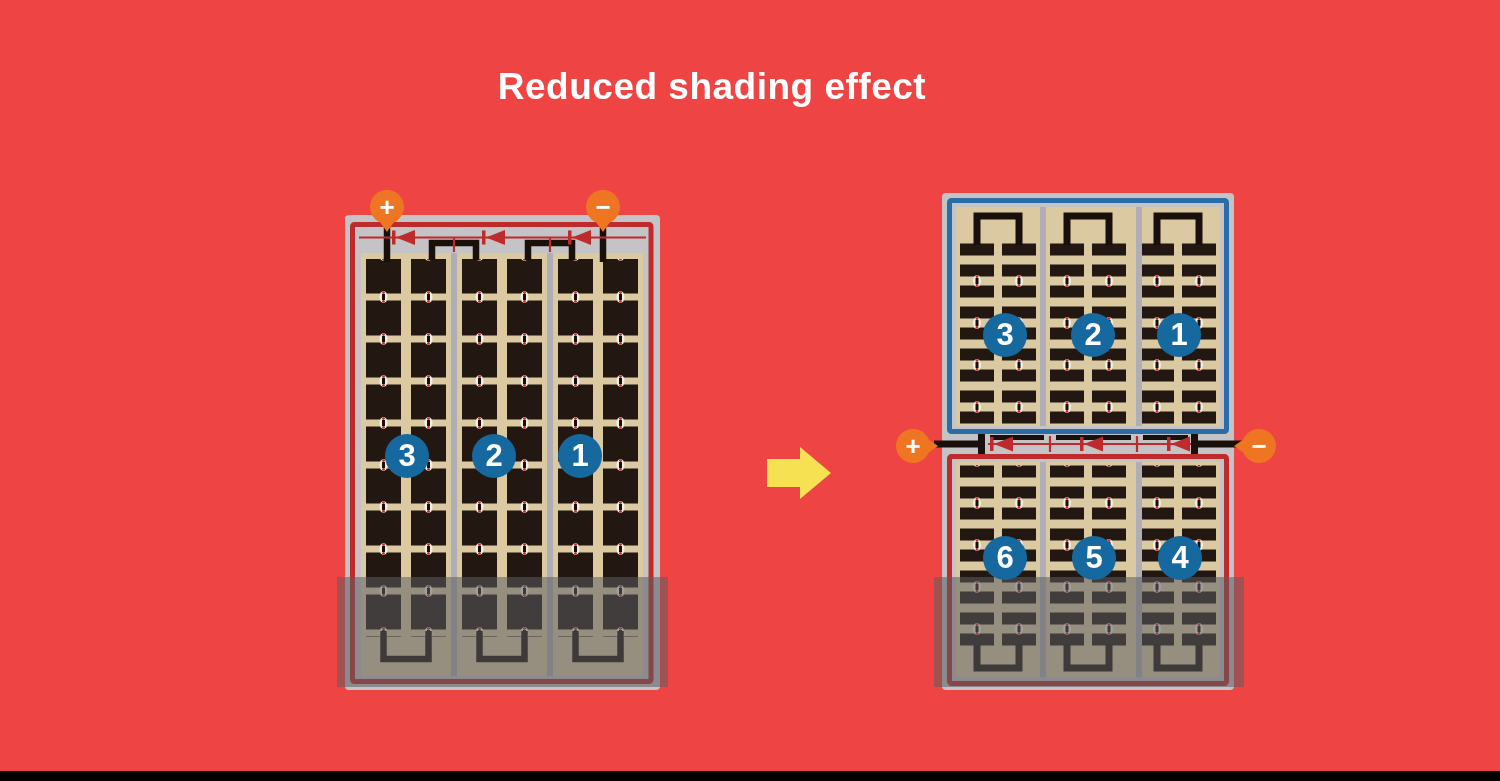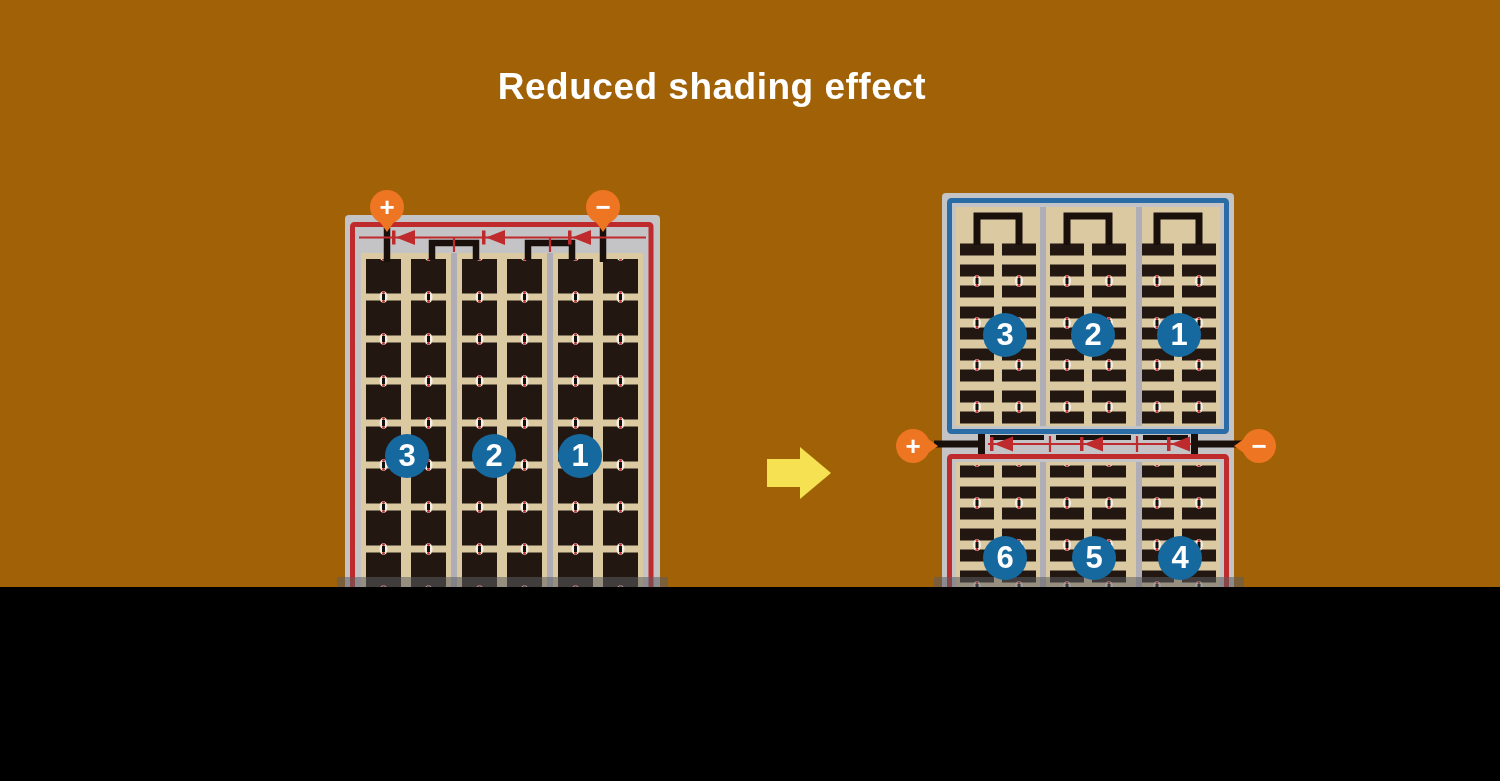--- a/index.html
+++ b/index.html
@@ -1,16 +1,16 @@
 <!DOCTYPE html>
 <html><head>
 <meta charset="utf-8">
 <style>
   html,body{margin:0;padding:0;background:#000;}
-  #stage{position:relative;width:1500px;height:587px;background:#a16207;overflow:hidden;
+  #stage{position:relative;width:1500px;height:771px;background:#ef4444;overflow:hidden;
          font-family:"Liberation Sans", sans-serif;}
 
   .title{position:absolute;left:412px;top:66px;width:600px;text-align:center;
          color:#fff;font-size:37px;font-weight:700;letter-spacing:.5px;}
 
   
   .numcircle{position:absolute;width:44px;height:44px;border-radius:50%;
              background:#16699e;color:#fff;display:flex;align-items:center;justify-content:center;
              font-size:31px;font-weight:700;}
 

